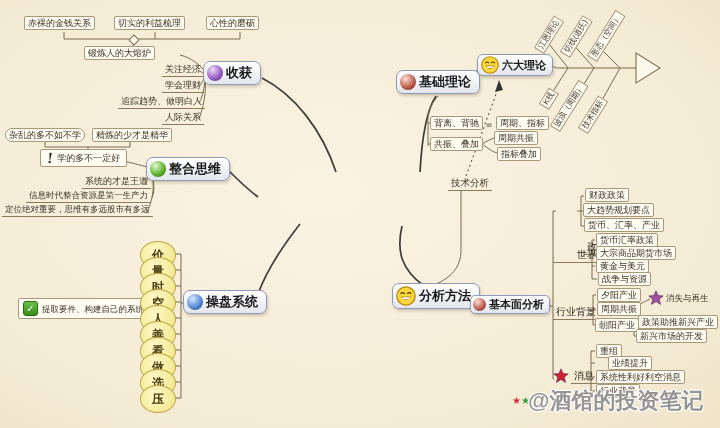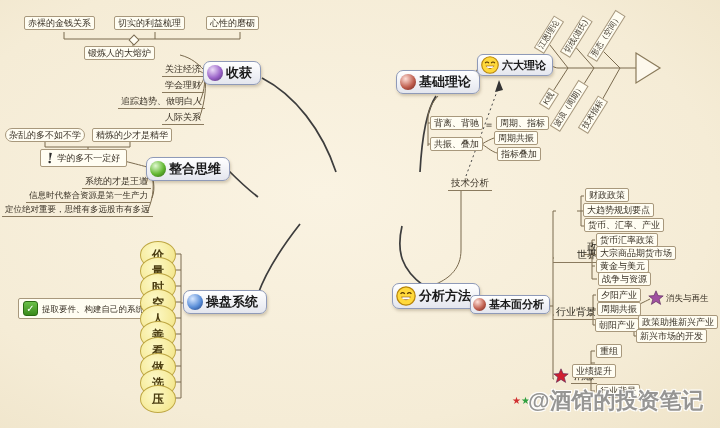--- a/index.html
+++ b/index.html
@@ -190,19 +190,20 @@
       <use href="#star5" fill="#a050a0"></use>
     </svg>
   <div class="plain" style="left:666px;top:293px;">消失与再生</div>
   <div class="box" style="left:638px;top:315px;">政策助推新兴产业</div>
   <div class="box" style="left:636px;top:329px;">新兴市场的开发</div>
   <svg class="star" style="left:553px;top:368px;" width="16" height="16">
       <use href="#star5" fill="#d02030"></use>
     </svg>
   <div class="uline cat" style="left:571px;top:370px;">消息</div>
   <div class="box" style="left:596px;top:344px;">重组</div>
-  <div class="box" style="left:572px;top:356px;margin-top:8px;">业绩提升</div>
+  <div class="box" style="left:608px;top:356px;">业绩提升</div>
+  <div class="box" style="left:596px;top:370px;">系统性利好利空消息</div>
   <div class="box" style="left:596px;top:384px;">行业背景</div>
 
   <div class="wmglyphs"><span style="color:#d03030;">★</span><span style="color:#30a040;">★</span></div>
   <div class="wm">@酒馆的投资笔记</div>
 
 </div>
 
 </body></html>

